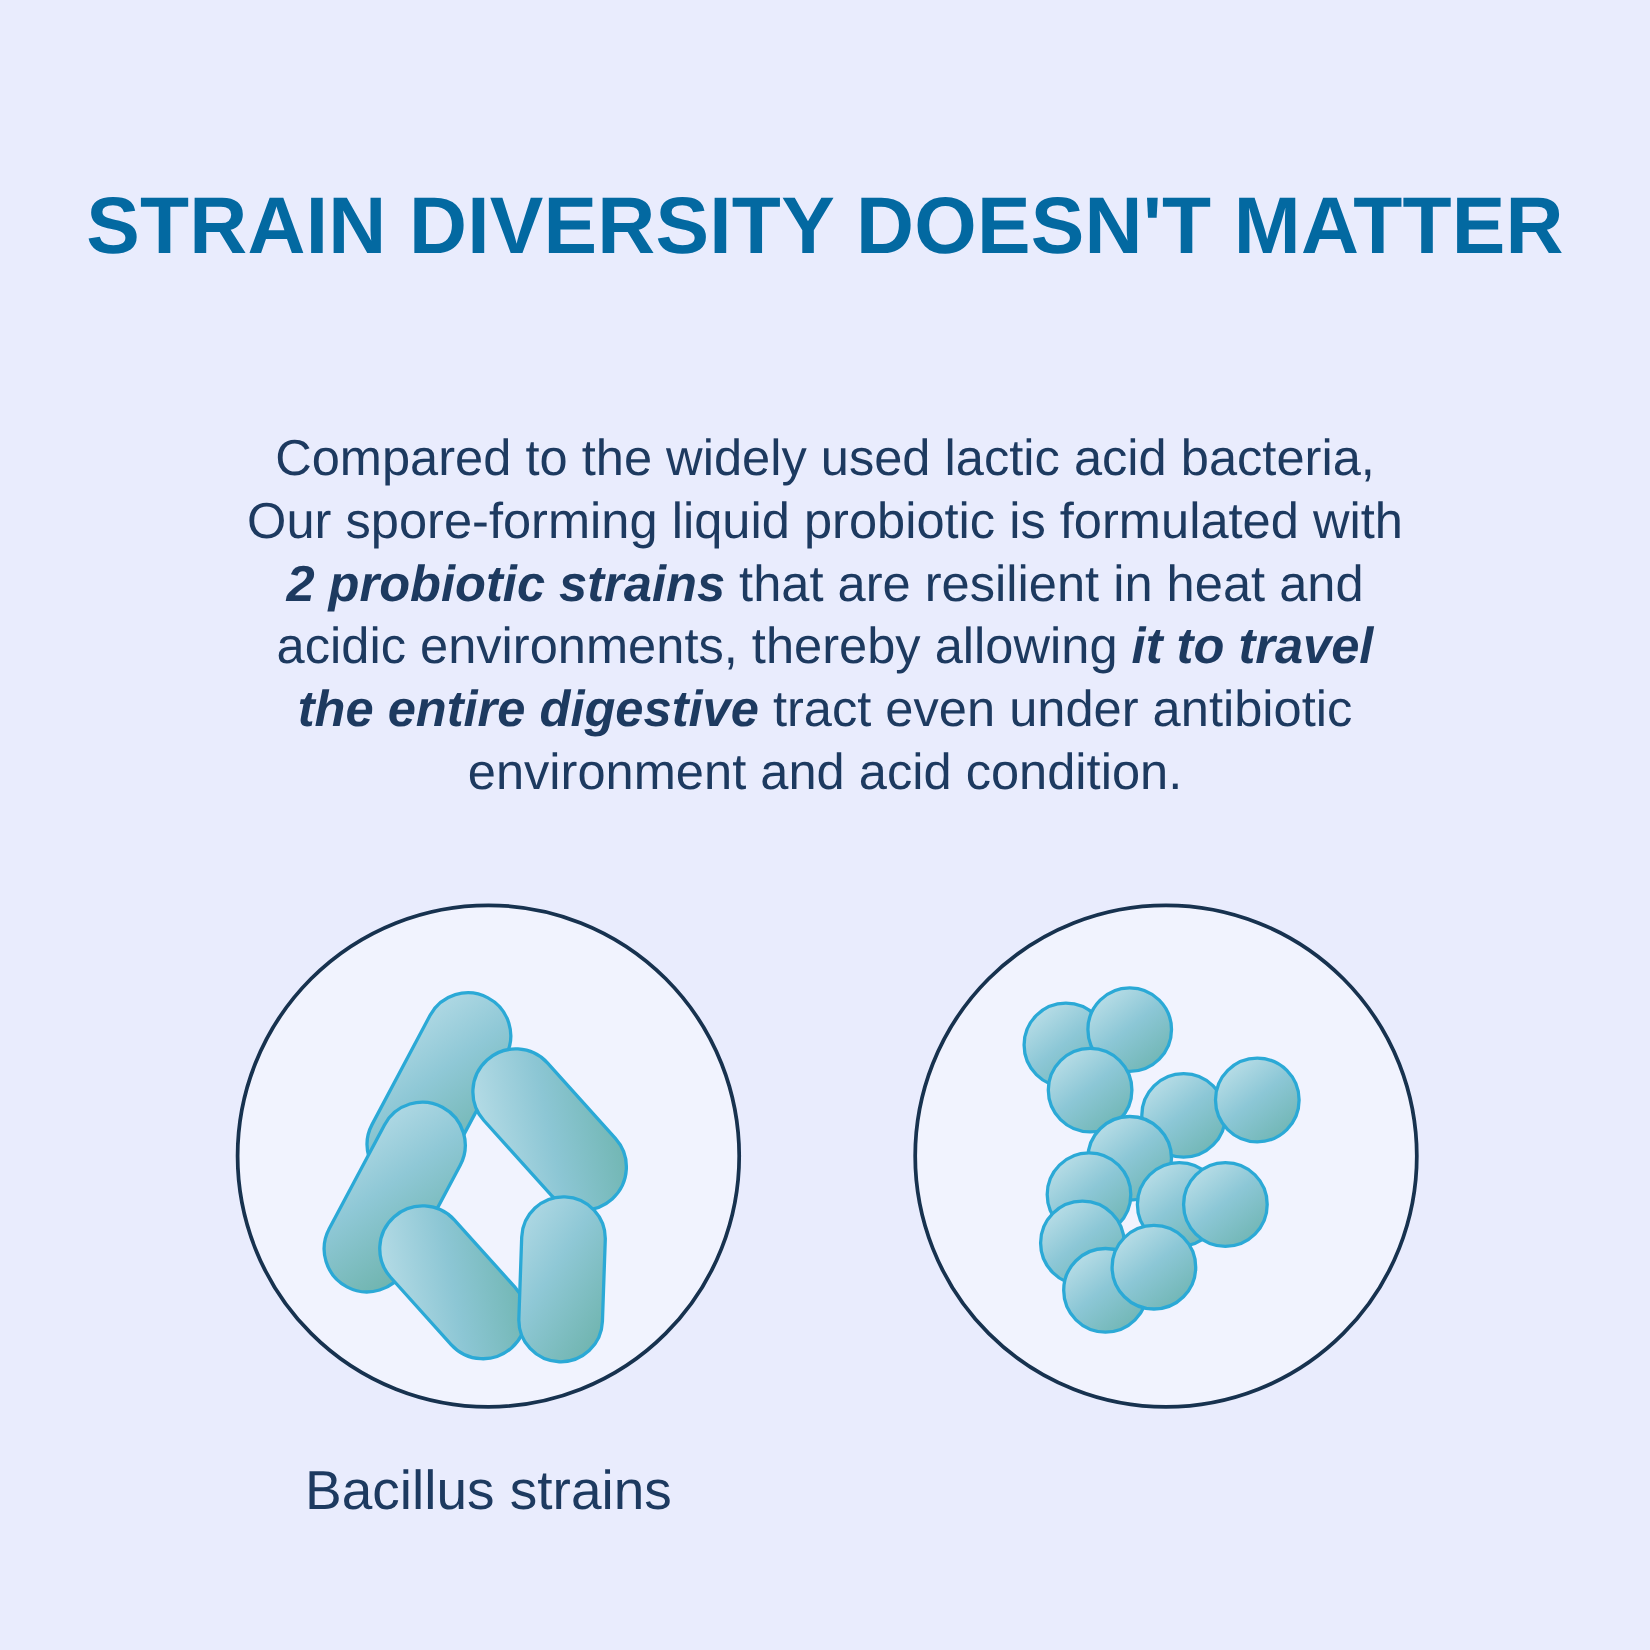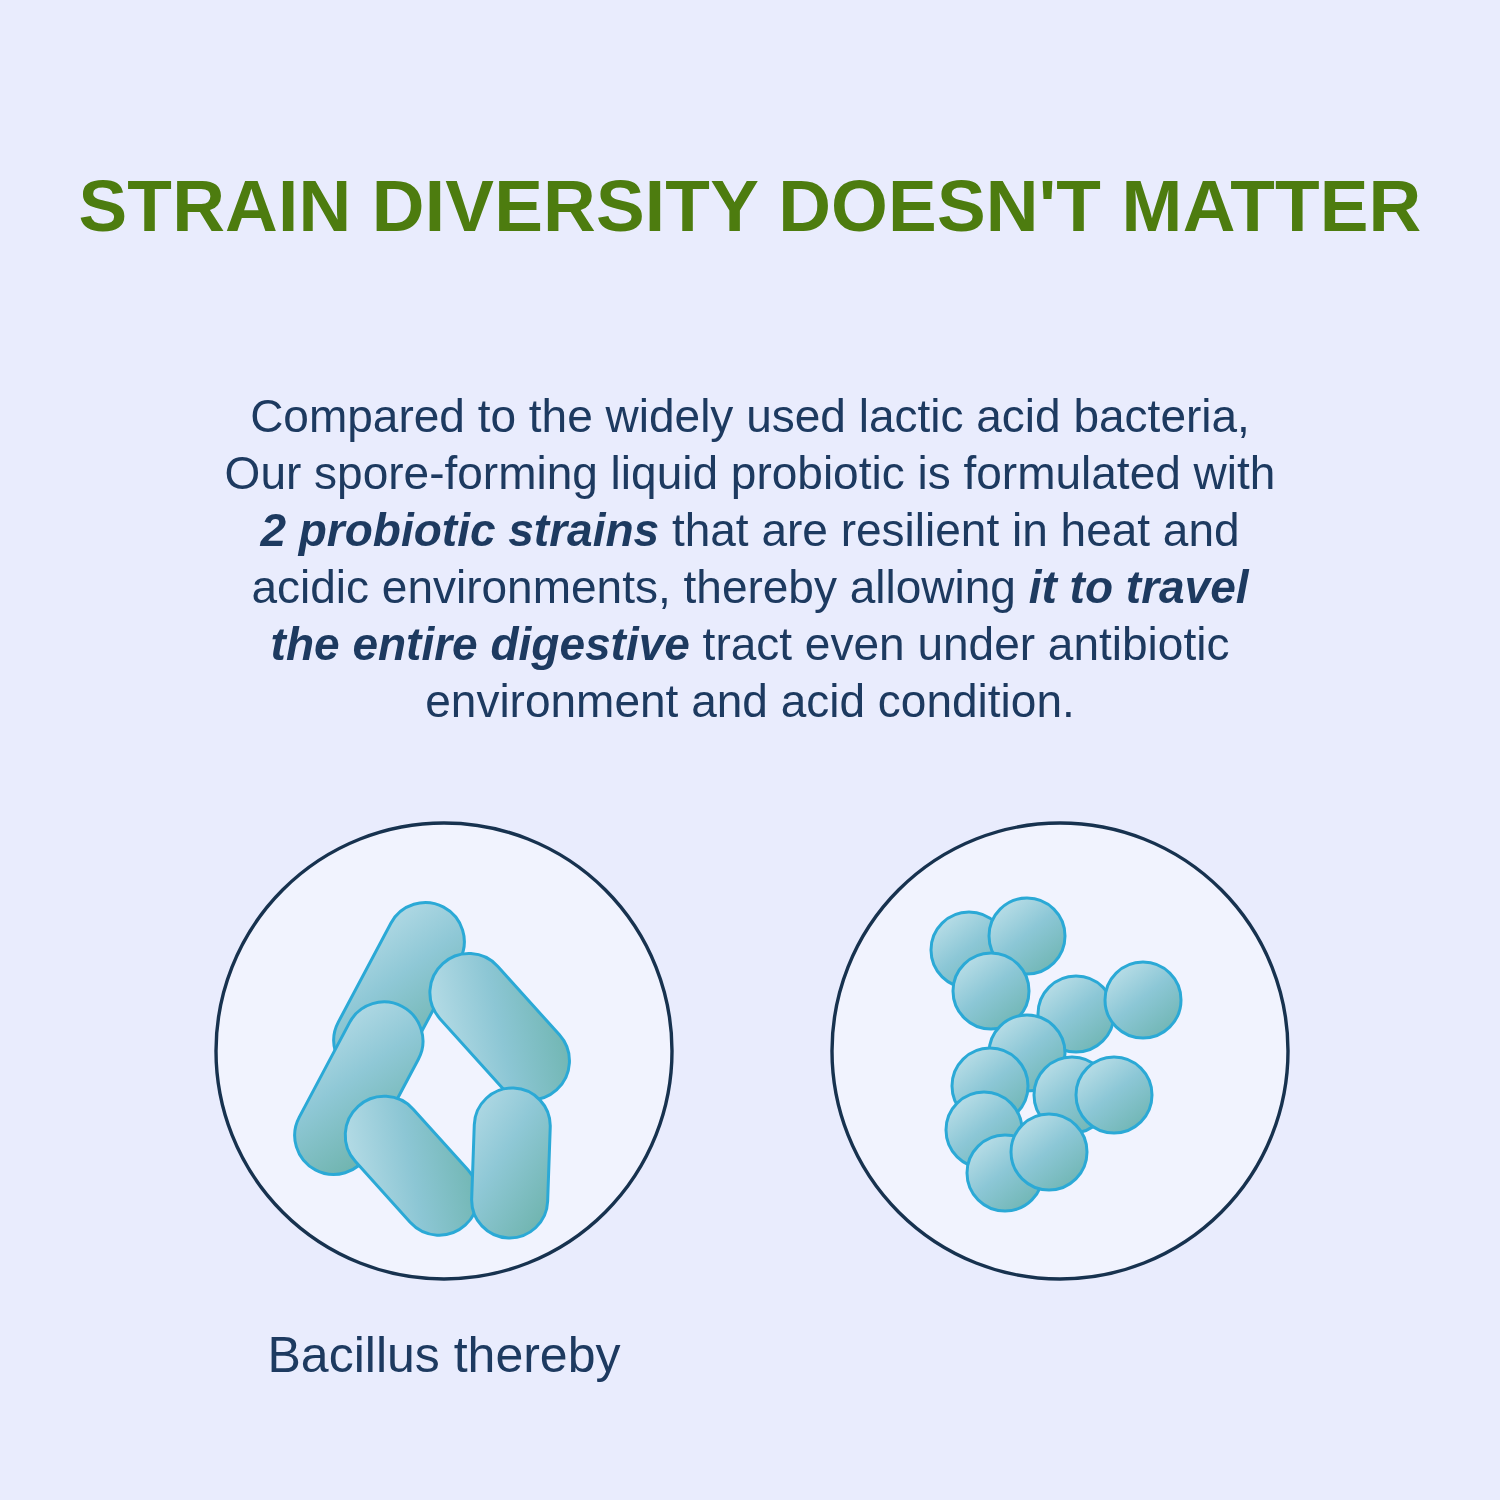--- a/index.html
+++ b/index.html
@@ -21,21 +21,21 @@
     box-sizing: border-box;
   }
 
   
   #headline {
     position: absolute;
     top: 118px;
     left: 0;
     width: 1500px;
     text-align: center;
-    color: #4d7c0f;
+    color: #0369a1;
     font-family: "Liberation Sans", sans-serif;
     font-weight: bold;
     font-size: 73px;
     line-height: 78px;
     letter-spacing: 0.2px;
   }
   #headline .hl-line {
     display: block;
     white-space: nowrap;
   }
@@ -146,21 +146,21 @@
 
           <g transform="rotate(-42 200 347)">
             <rect x="161" y="268" width="78" height="160" rx="39" ry="39" fill="url(#rodGrad2)" stroke="#2ba9d6" stroke-width="3"></rect>
           </g>
 
           <g transform="rotate(2 300 344)">
             <rect x="262" y="270" width="76" height="150" rx="38" ry="38" fill="url(#rodGrad)" stroke="#2ba9d6" stroke-width="3"></rect>
           </g>
         </svg>
       </div>
-      <div class="strain-label">Bacillus thereby</div>
+      <div class="strain-label">Bacillus strains</div>
     </div>
 
     <div class="strain-card right">
       <div class="strain-circle">
         <svg viewBox="0 0 466 466" xmlns="http://www.w3.org/2000/svg">
           <defs>
             <linearGradient id="cocGrad" x1="0.15" y1="0.05" x2="0.9" y2="1">
               <stop offset="0%" stop-color="#bcdfe8"></stop>
               <stop offset="45%" stop-color="#8cc7d6"></stop>
               <stop offset="100%" stop-color="#6cb3ae"></stop>

